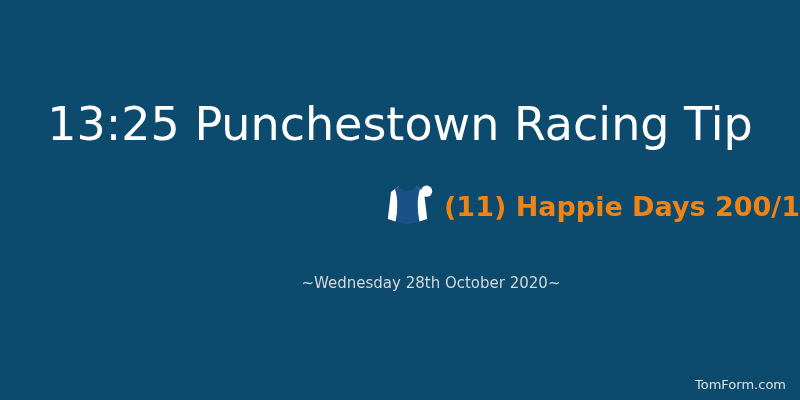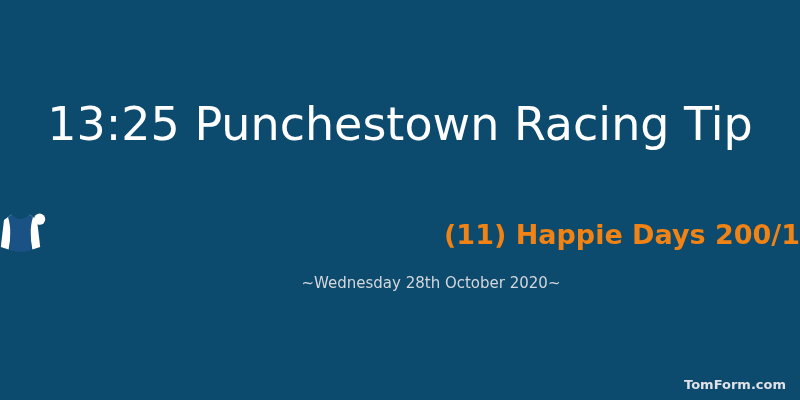--- a/index.html
+++ b/index.html
@@ -39,23 +39,22 @@
 
   
   .selection-row {
     position: absolute;
     top: 184px;
     left: 0;
     width: 800px;
     height: 46px;
     display: flex;
     align-items: center;
-    justify-content: space-between;
+    justify-content: flex-end;
     gap: 11px;
-    margin-top: 28px;
   }
 
   .silk-icon {
     display: block;
     width: 46px;
     height: 44px;
     flex: 0 0 auto;
   }
 
   .selection-text {
@@ -84,21 +83,21 @@
   }
 
   
   .watermark {
     position: absolute;
     right: 14px;
     bottom: 7px;
     color: #dfe2e6;
     font-family: "DejaVu Sans", sans-serif;
     font-size: 13px;
-    font-weight: 700;
+    font-weight: 400;
     line-height: 16px;
     white-space: nowrap;
   }
 </style>
 </head>
 <body>
 
 <div class="card">
 
   <div class="title">13:25 Punchestown Racing Tip</div>

